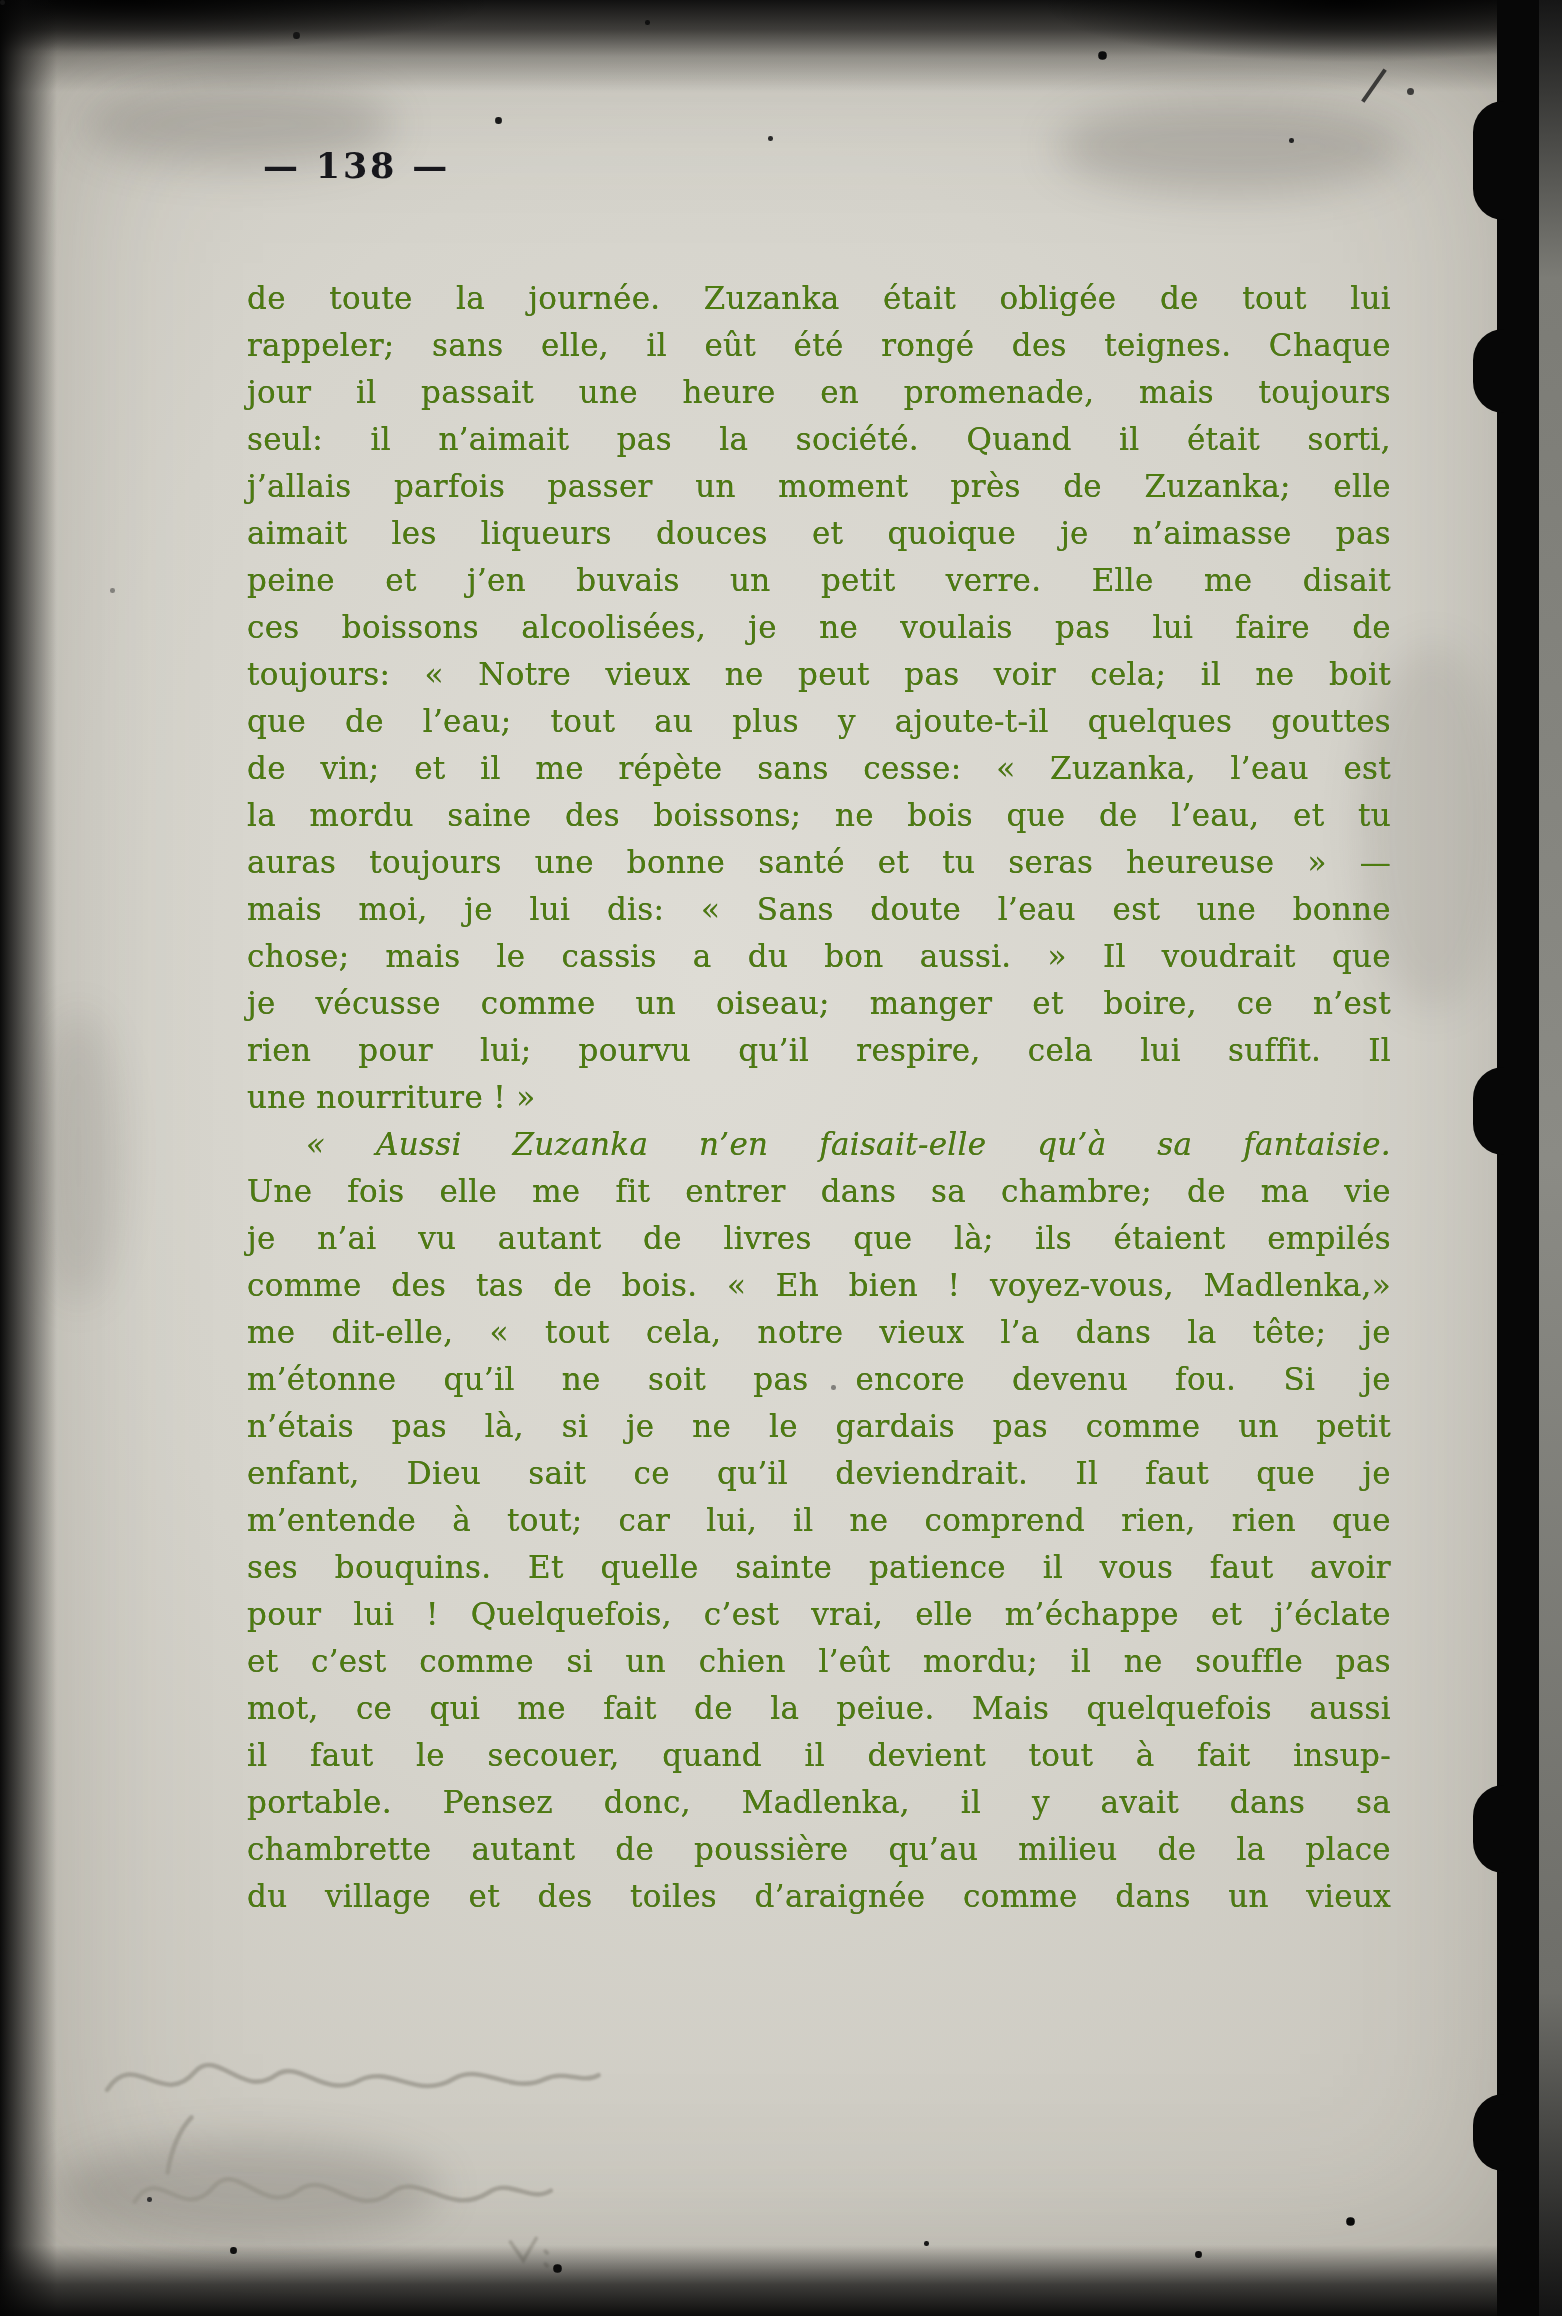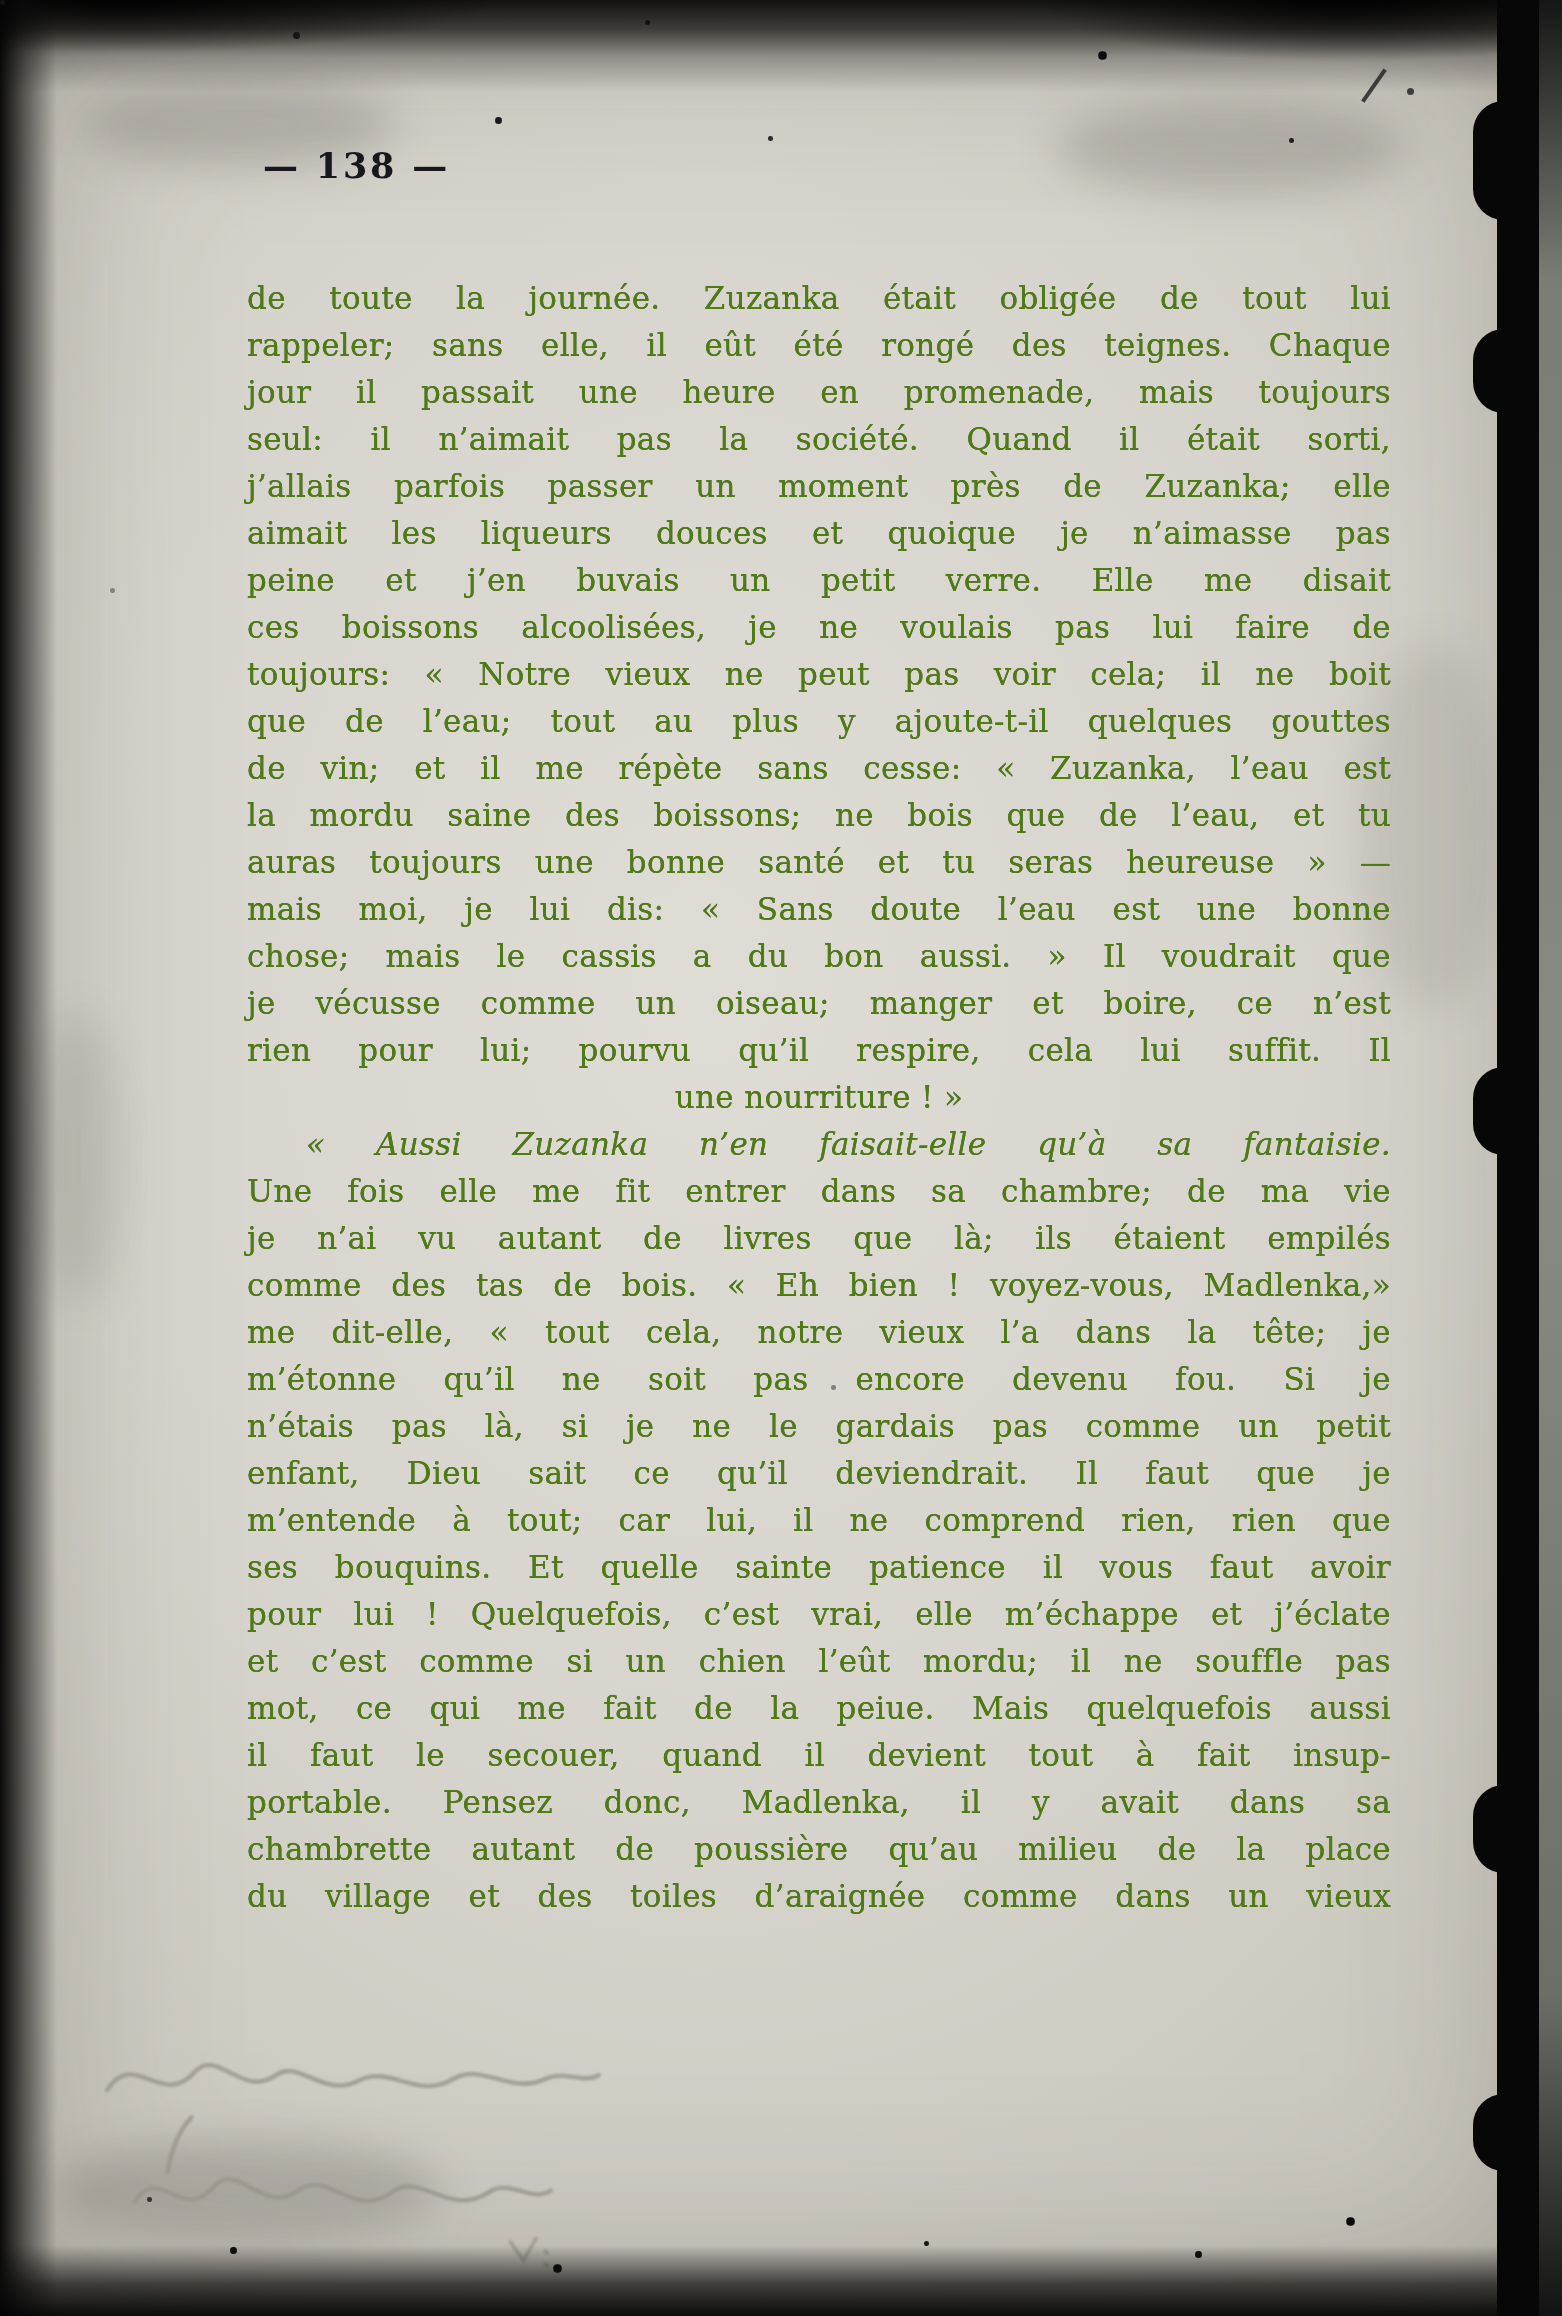--- a/index.html
+++ b/index.html
@@ -78,21 +78,21 @@
     letter-spacing:2.8px;
     color:#17171c;
   }
   .text{
     position:absolute;left:247px;top:275px;width:1144px;
     font-size:31px;line-height:47px;
     color:#4d7c0f;
     text-shadow:0 0 0.6px rgba(20,20,25,0.65);
     letter-spacing:0.3px;
   }
-  .line{text-align:center;}
+  .line{text-align:left;}
   .line.j{text-align:justify;text-align-last:justify;}
   .line.ind{text-indent:59px;font-style:italic;}
 </style>
 </head>
 <body>
 
 <div class="page">
   <div class="paper"></div>
 
   <div class="blob b1"></div>

